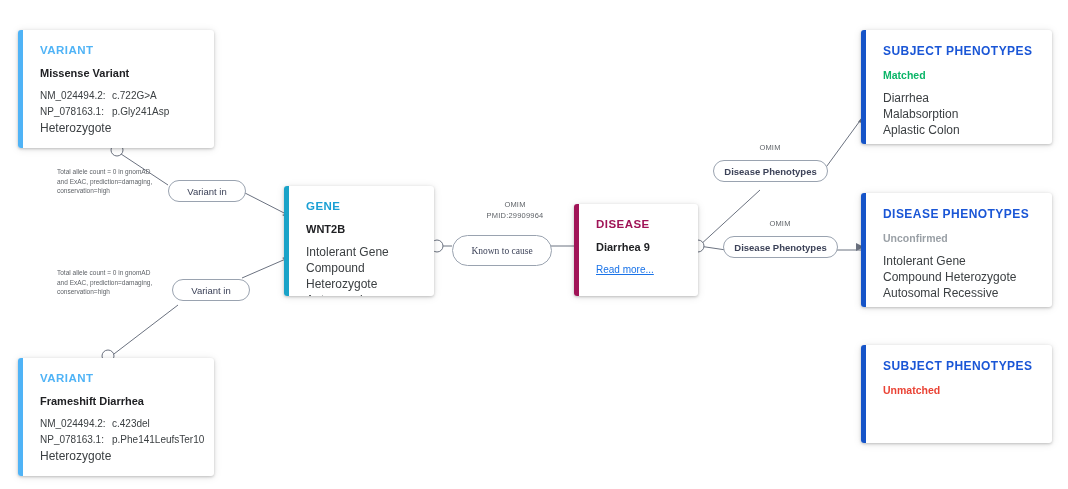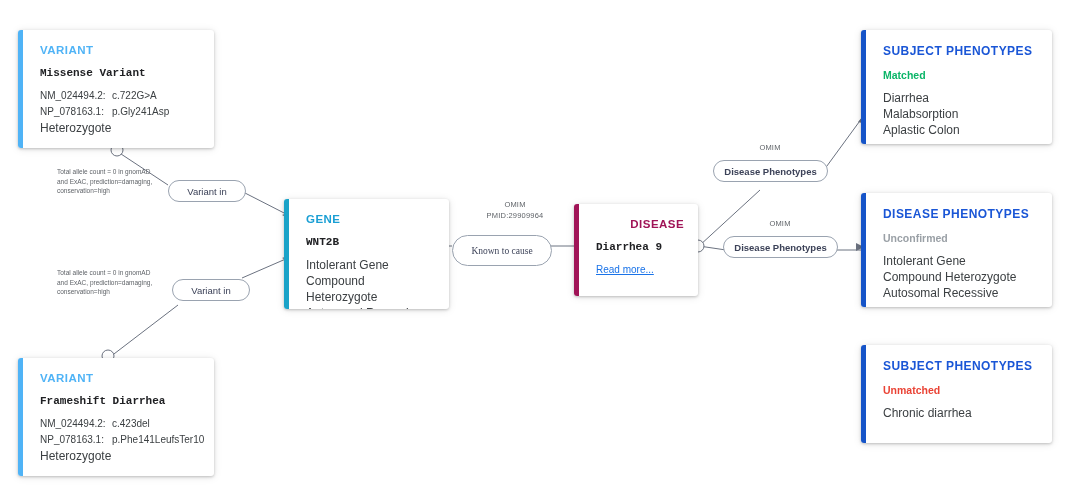--- a/index.html
+++ b/index.html
@@ -42,21 +42,20 @@
     font-size: 11.5px;
     font-weight: bold;
     letter-spacing: 0.45px;
     margin: 0 0 11px 0;
   }
   .card-sub {
     font-size: 11px;
     font-weight: bold;
     color: #202124;
     margin: 0 0 9px 0;
-    font-family: Liberation Mono, monospace;
   }
   .card-status {
     font-size: 10.5px;
     font-weight: bold;
     margin: 0 0 9px 0;
   }
   .kv {
     display: flex;
     font-size: 10px;
     color: #3c4043;
@@ -201,35 +200,35 @@
         <span class="v">c.423del</span>
       </div>
       <div class="kv">
         <span class="k">NP_078163.1:</span>
         <span class="v">p.Phe141LeufsTer10</span>
       </div>
       <div class="plain">Heterozygote</div>
     </div>
   </div>
 
-  <div class="card" style="left:284px; top:199px; width:165px; height:110px;">
+  <div class="card" style="left:284px; top:186px; width:150px; height:110px;">
     <div class="accent" style="background:#1aa3c8;"></div>
     <div class="body">
       <div class="card-title" style="color:#1a9fd4;">GENE</div>
       <div class="card-sub">WNT2B</div>
       <div class="plain">Intolerant Gene</div>
       <div class="plain">Compound Heterozygote</div>
       <div class="plain">Autosomal Recessive</div>
     </div>
   </div>
 
   <div class="card" style="left:574px; top:204px; width:124px; height:92px;">
     <div class="accent" style="background:#a01457;"></div>
     <div class="body">
-      <div class="card-title" style="color:#a01457;text-align:right;">DISEASE</div>
+      <div class="card-title" style="color:#a01457;">DISEASE</div>
       <div class="card-sub">Diarrhea 9</div>
       <div class="link">Read more...</div>
     </div>
   </div>
 
   <div class="card" style="left:861px; top:30px; width:191px; height:114px;">
     <div class="accent" style="background:#1654c8;"></div>
     <div class="body">
       <div class="card-title" style="color:#1a56d6; font-size:12px;">SUBJECT PHENOTYPES</div>
       <div class="card-status" style="color:#0bb568;">Matched</div>
@@ -248,17 +247,16 @@
       <div class="plain">Compound Heterozygote</div>
       <div class="plain">Autosomal Recessive</div>
     </div>
   </div>
 
   <div class="card" style="left:861px; top:345px; width:191px; height:98px;">
     <div class="accent" style="background:#1654c8;"></div>
     <div class="body">
       <div class="card-title" style="color:#1a56d6; font-size:12px;">SUBJECT PHENOTYPES</div>
       <div class="card-status" style="color:#ea4335;">Unmatched</div>
-      <div class="plain">Chronic diarrhea</div>
     </div>
   </div>
 
 </div>
 
 </body></html>

